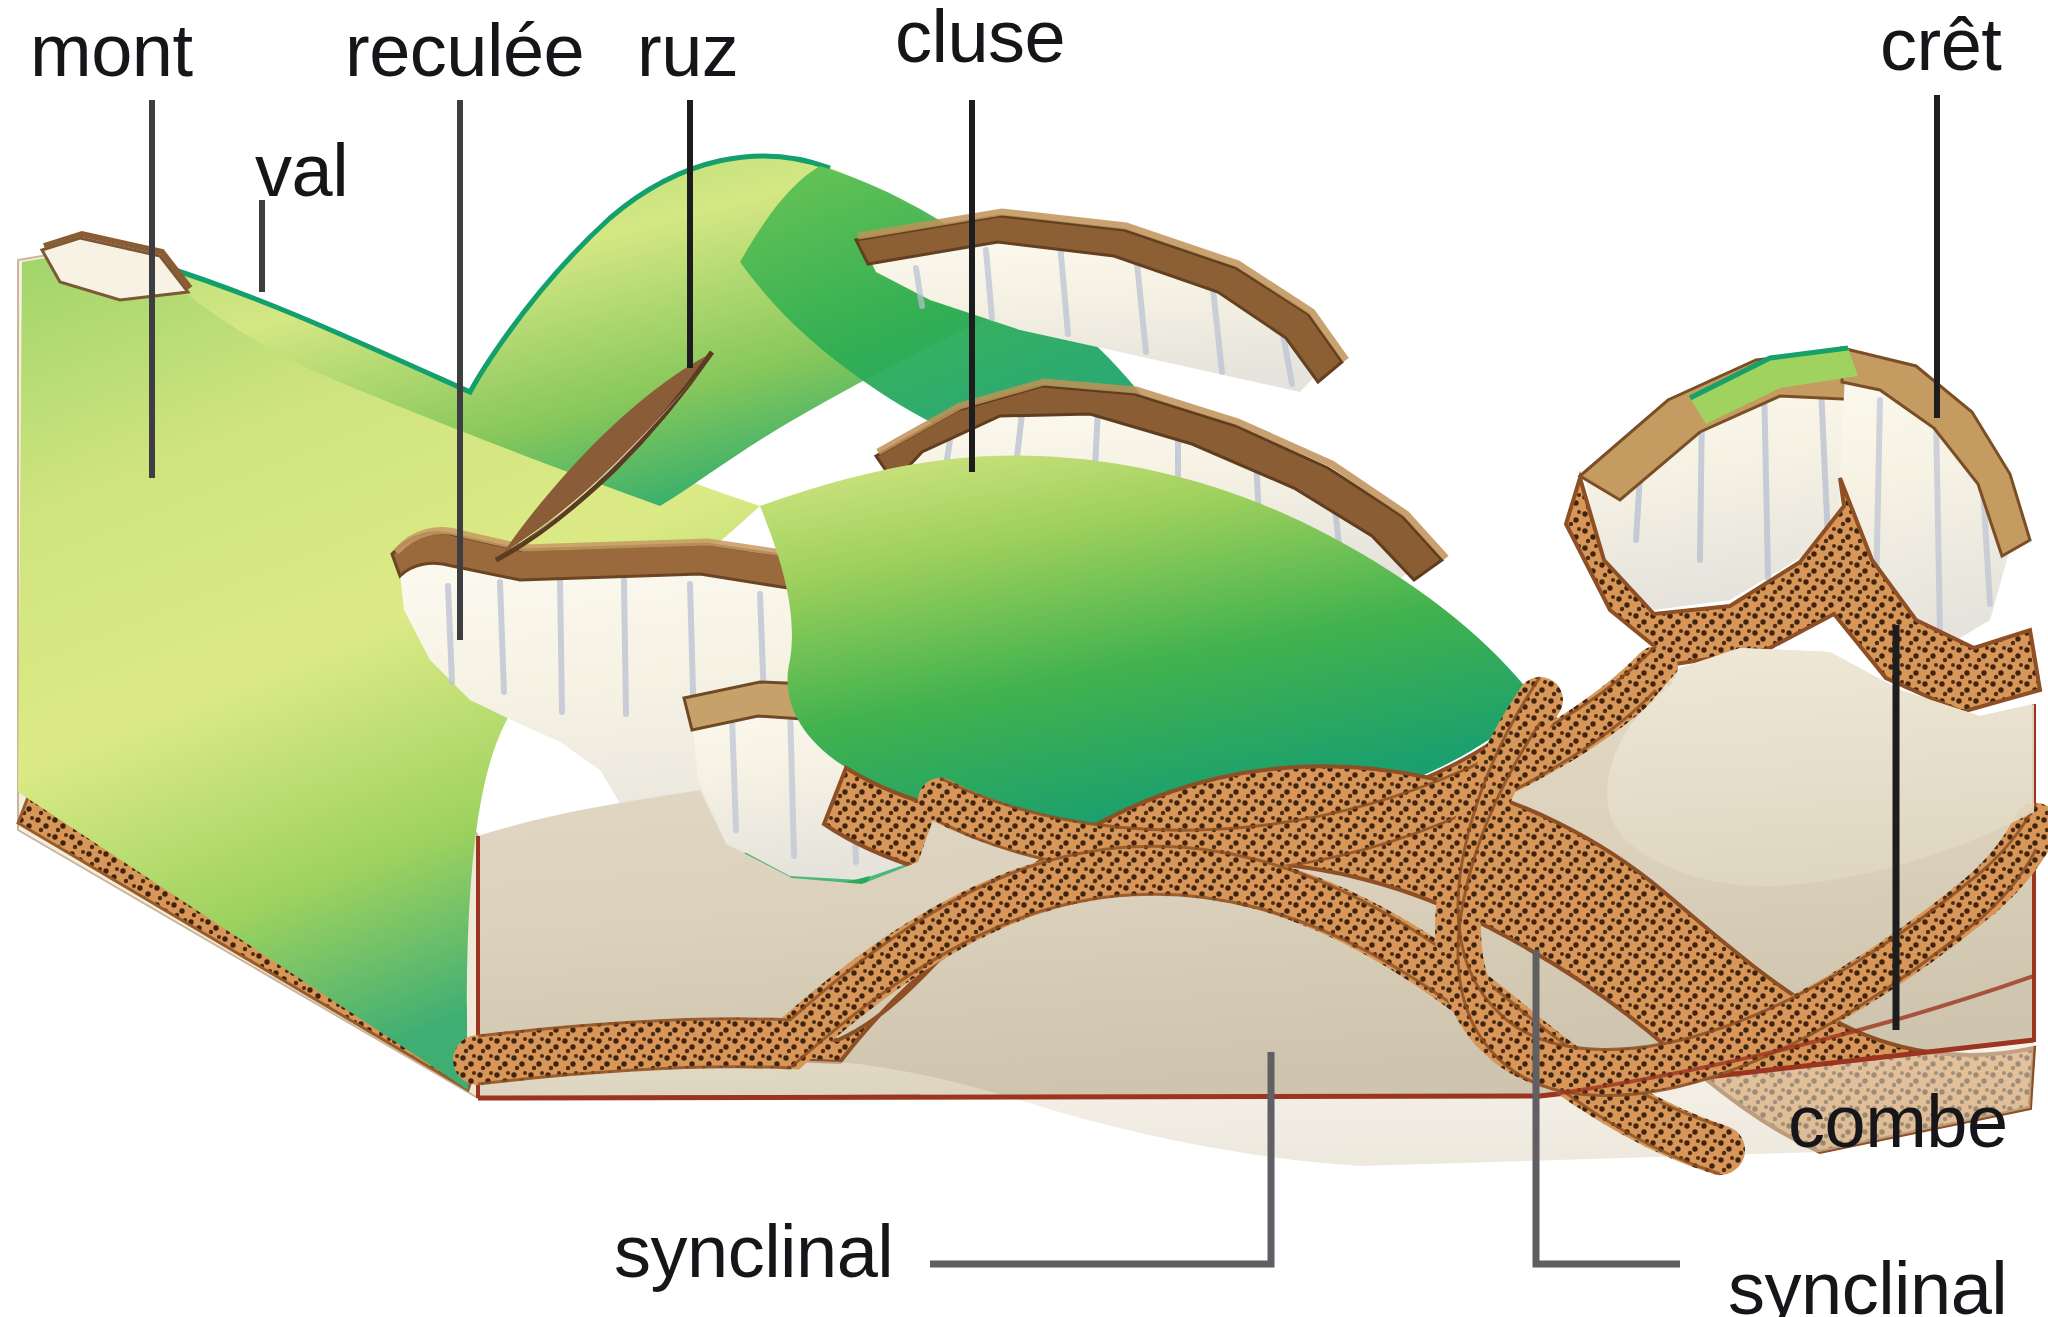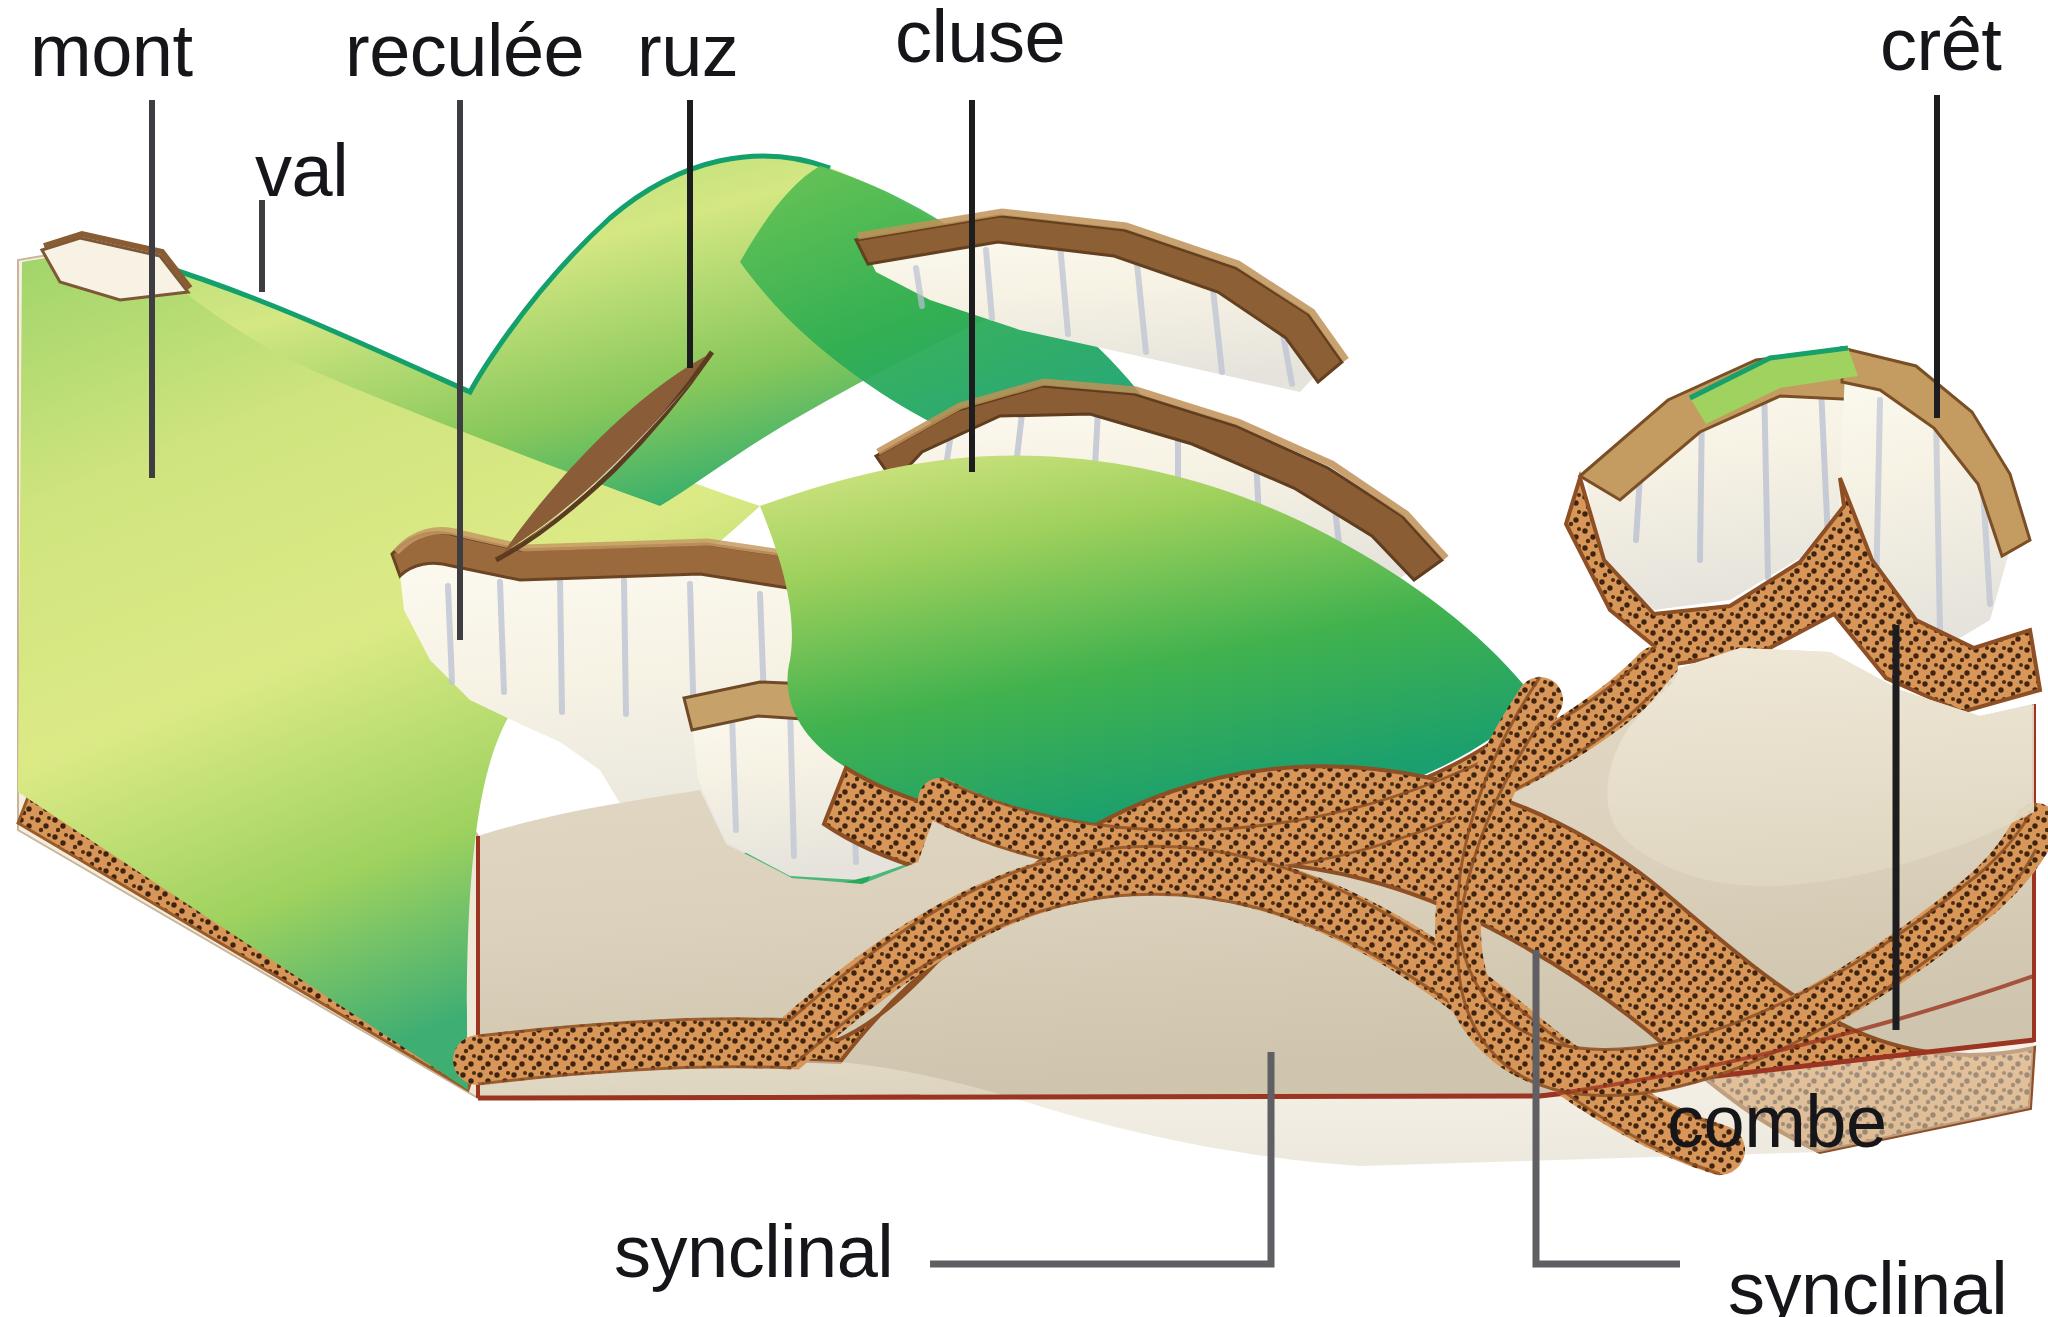--- a/index.html
+++ b/index.html
@@ -428,18 +428,18 @@
       </g>
   </svg>
 
   <div id="label-layer">
       <div class="lbl" style="left: 30px; top: 14px;">mont</div>
       <div class="lbl" style="left: 222px; top: 134px; margin-left: 33px;">val</div>
       <div class="lbl" style="left: 345px; top: 14px;">reculée</div>
       <div class="lbl" style="left: 637px; top: 14px;">ruz</div>
       <div class="lbl" style="left: 895px; top: 0;">cluse</div>
       <div class="lbl" style="left: 1880px; top: 8px;">crêt</div>
-      <div class="lbl" style="left: 1667px; top: 1085px; text-align: right;">combe</div>
+      <div class="lbl" style="left: 1788px; top: 1085px; text-align: right;">combe</div>
       <div class="lbl" style="left: 614px; top: 1215px;">synclinal</div>
       <div class="lbl" style="left: 1697px; top: 1252px; margin-left: 31px;">synclinal</div>
     </div>
 
 </div>
 
 </body></html>

